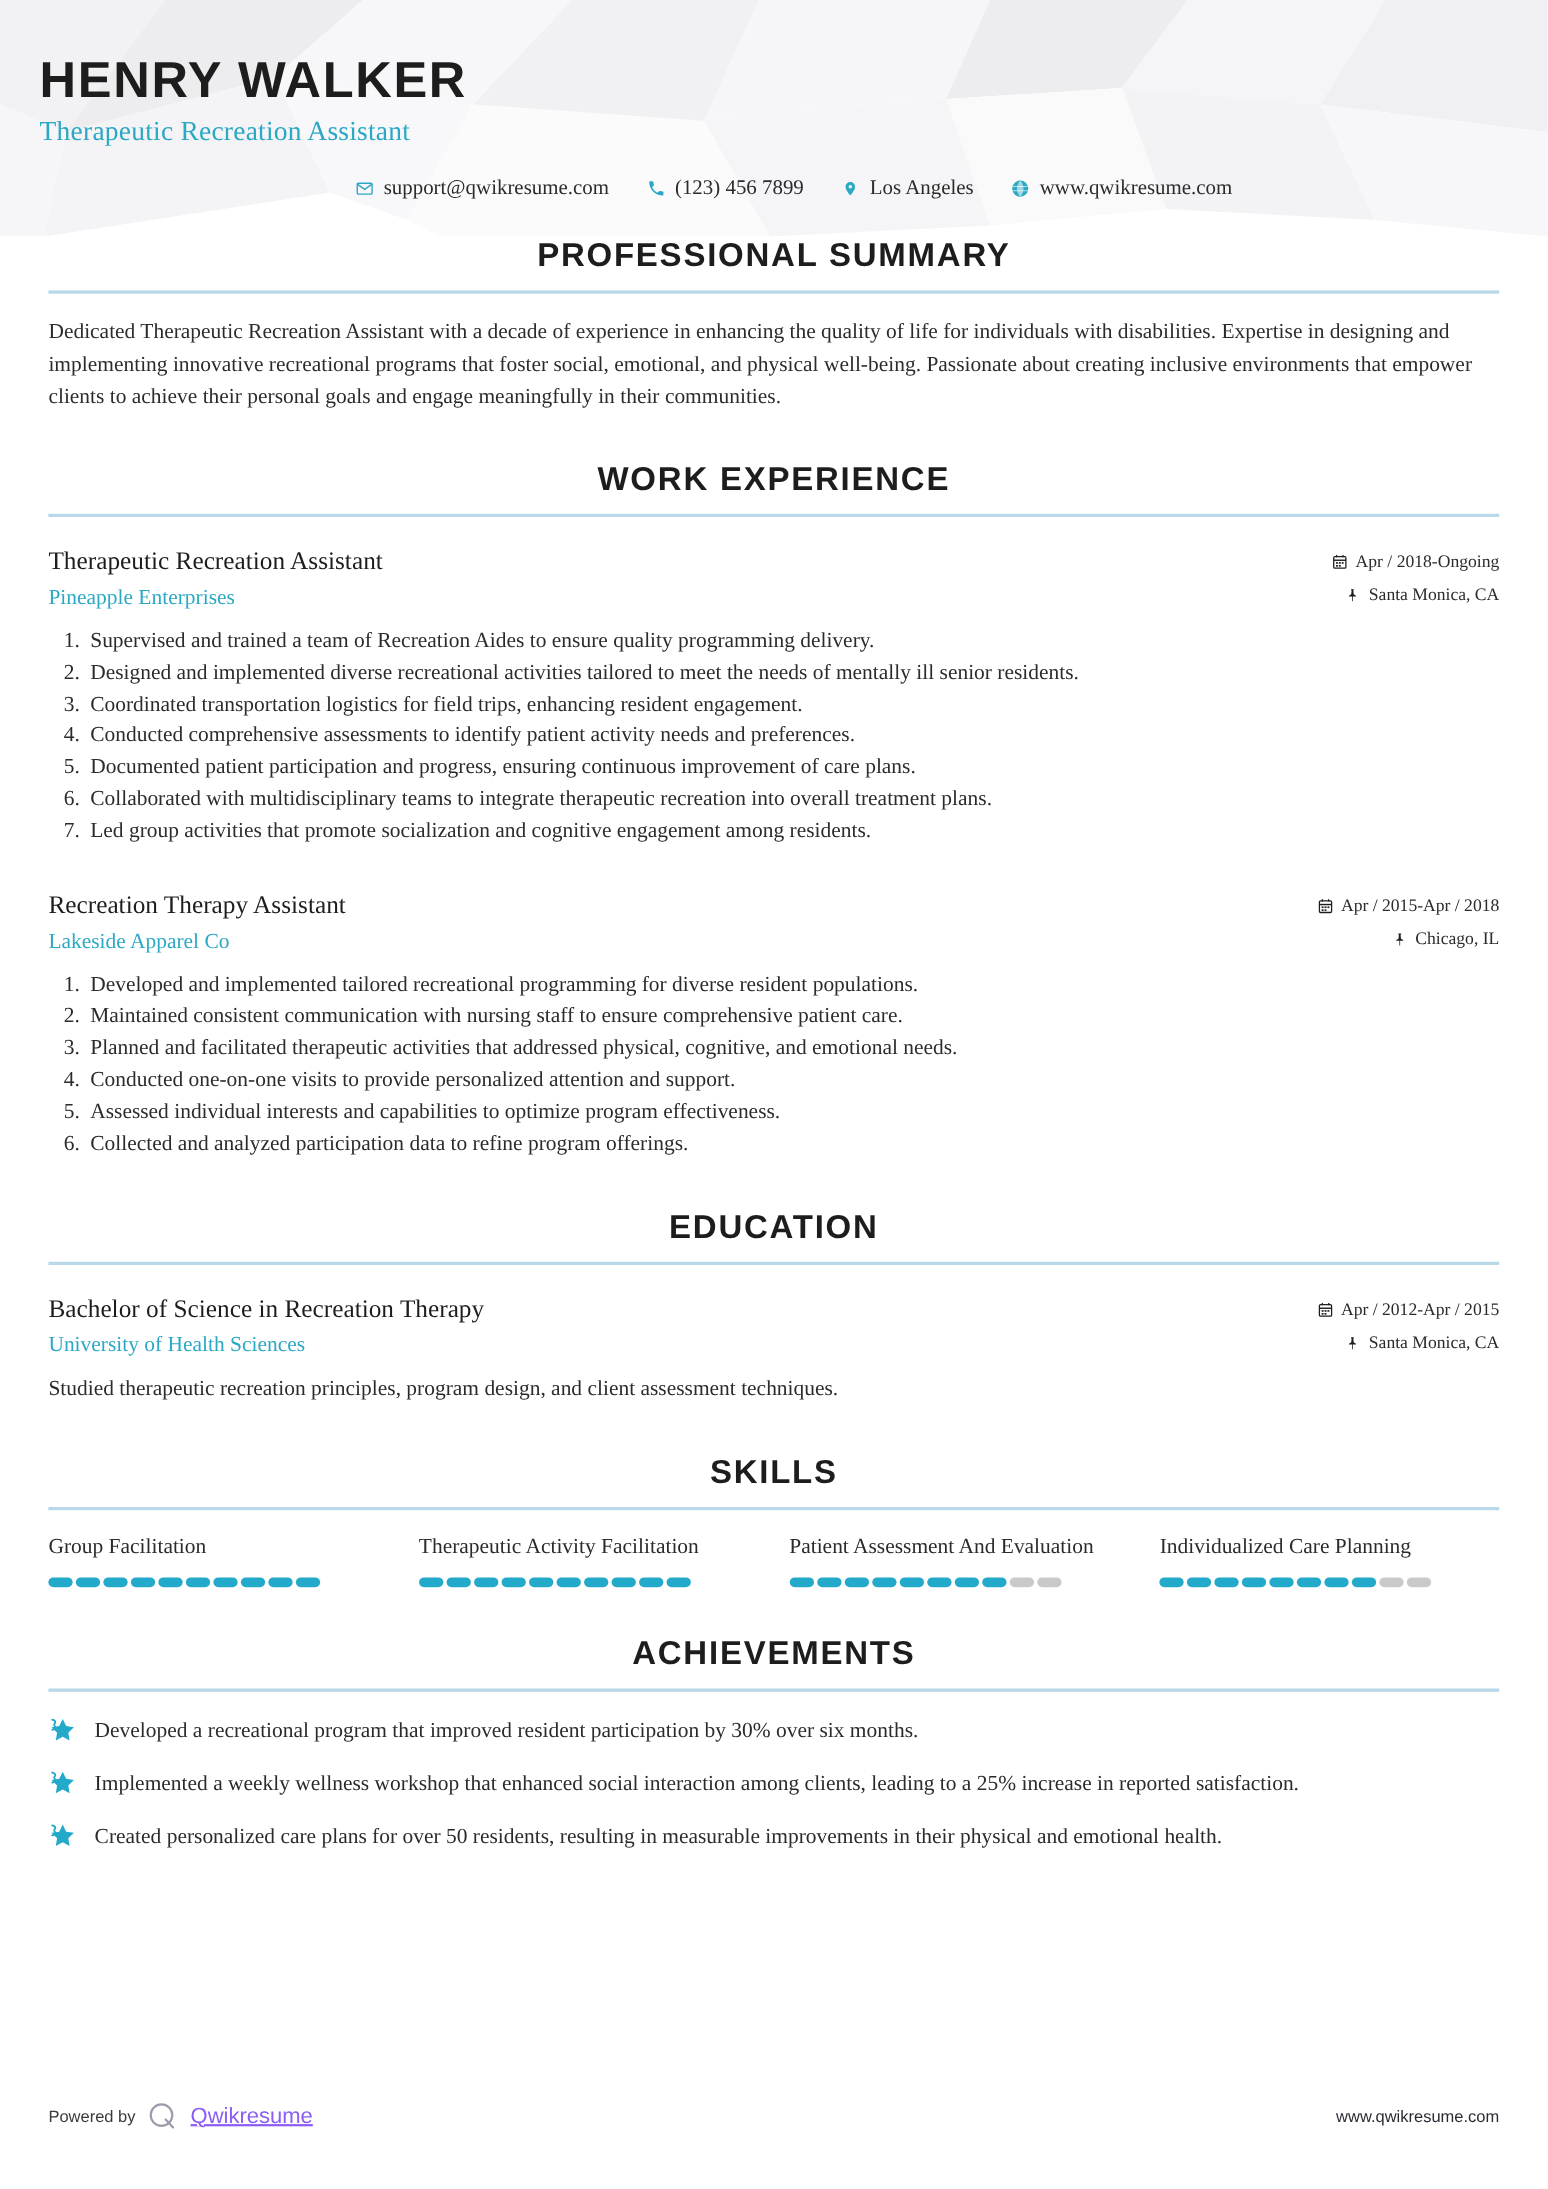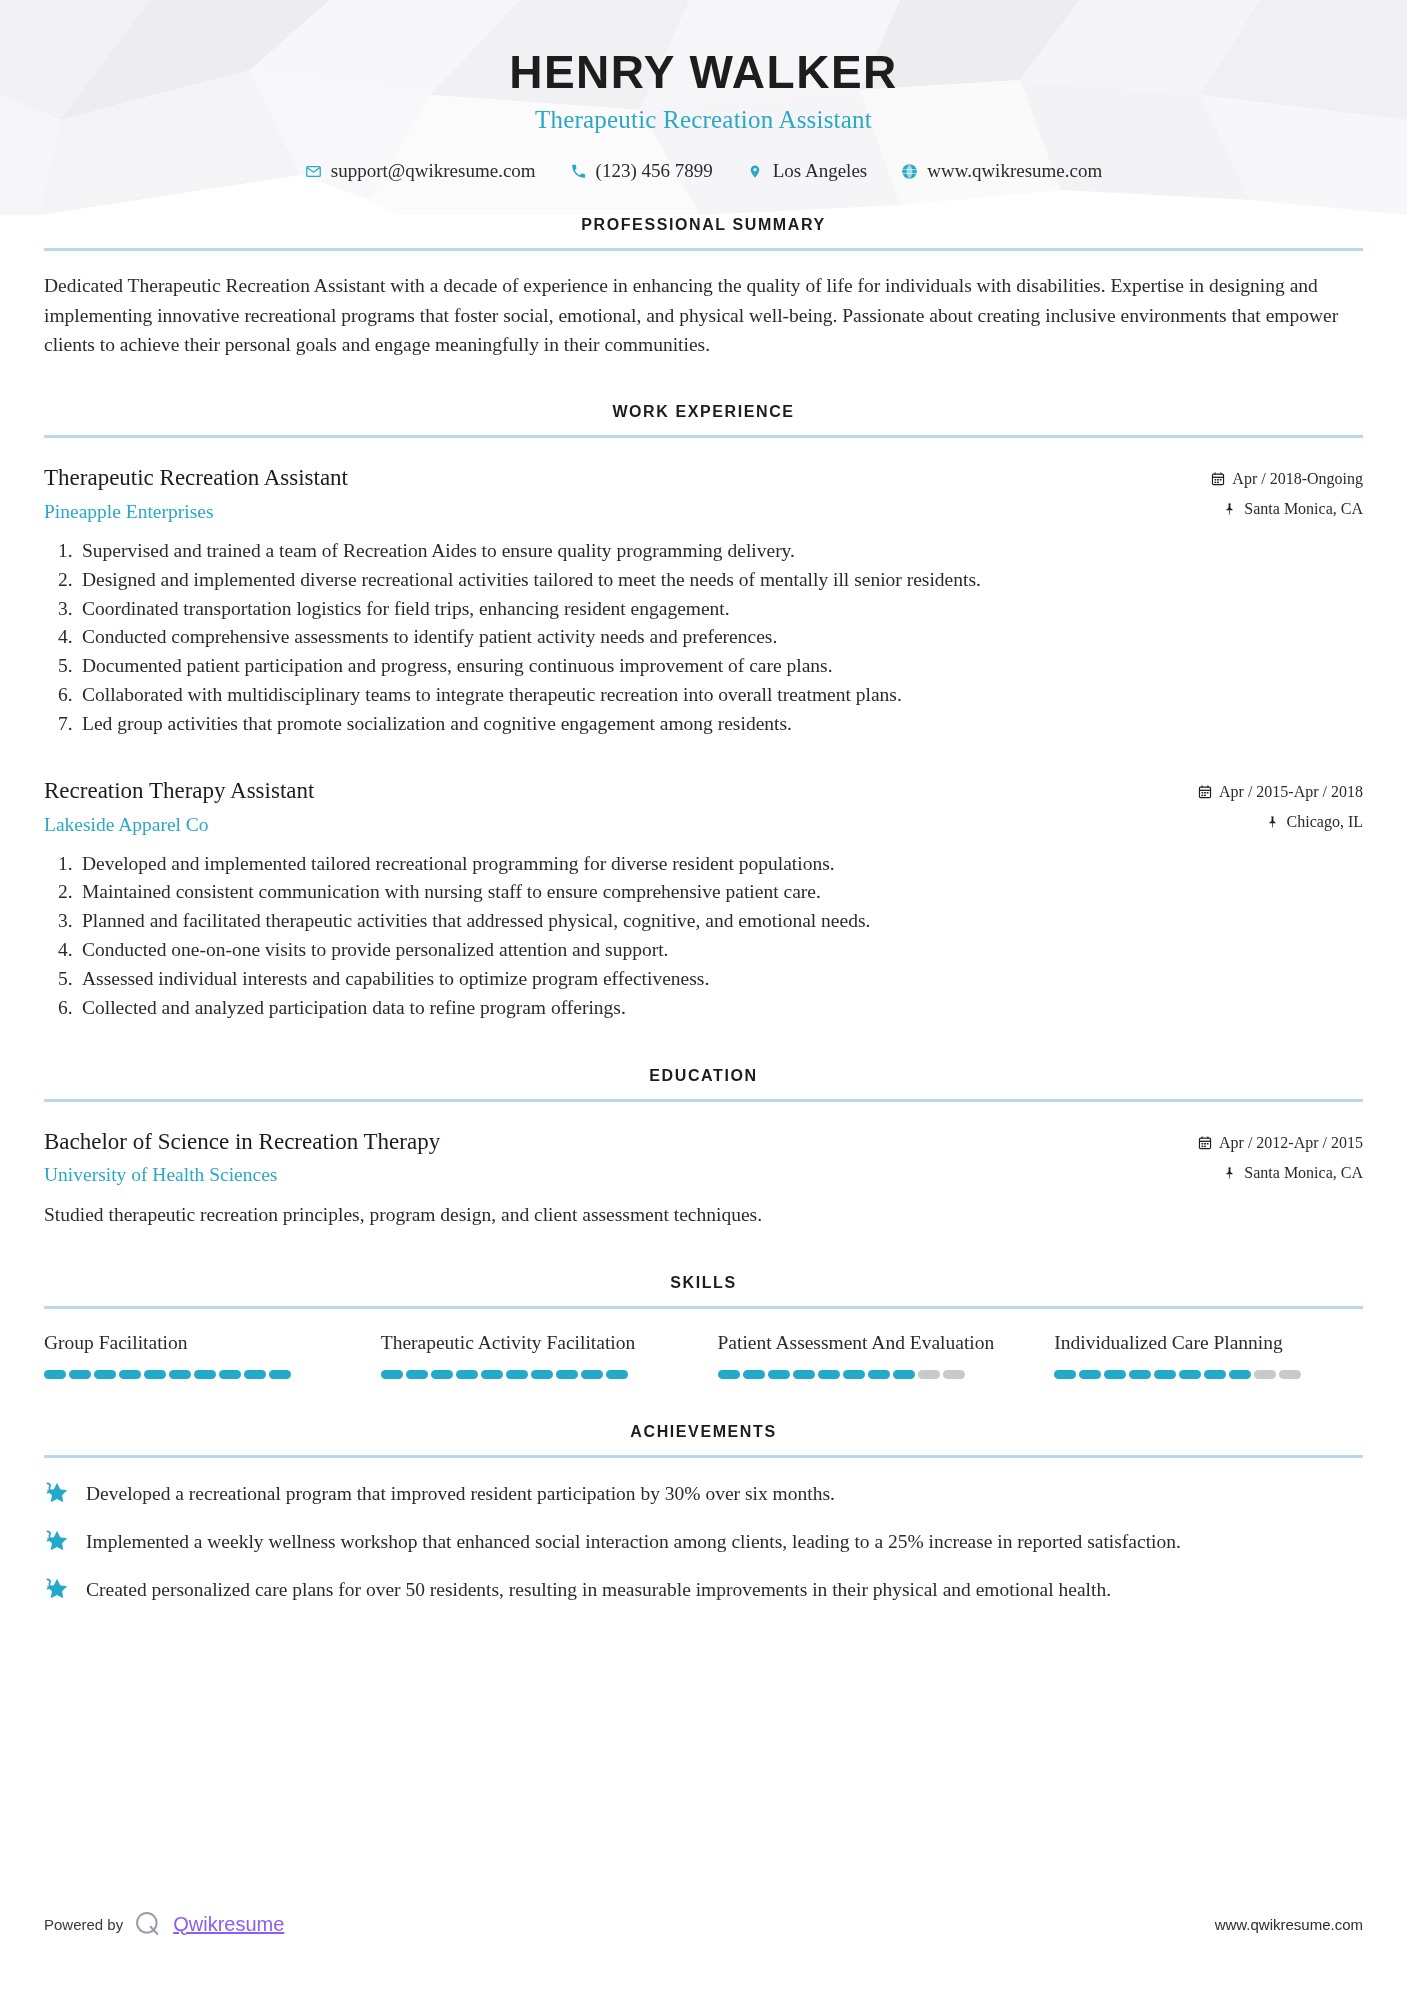--- a/index.html
+++ b/index.html
@@ -32,21 +32,22 @@
     height: 215px;
     overflow: hidden;
     z-index: 0;
   }
   .header-bg svg { display: block; }
 
   .header {
     position: relative;
     z-index: 2;
     padding-top: 48px;
-    text-align: center;
+    text-align: left;
+    padding-left: 36px;
   }
 
   .name {
     font-family: "Liberation Sans", sans-serif;
     font-weight: bold;
     font-size: 46px;
     letter-spacing: 1.5px;
     color: #1d1d1d;
     line-height: 1.05;
     margin: 0;
@@ -84,21 +85,21 @@
     color: #2aa8c4;
   }
   .contact-item .ico svg { display:block; }
 
   
   .section { margin: 0 44px; position: relative; z-index: 2; }
   .section-title {
     text-align: center;
     font-family: "Liberation Sans", sans-serif;
     font-weight: bold;
-    font-size: 16px;
+    font-size: 30px;
     letter-spacing: 1.6px;
     color: #1d1d1d;
   }
   .section-rule {
     height: 3px;
     background: #b9d9ea;
     margin-top: 14px;
   }
 
   .summary-text {

